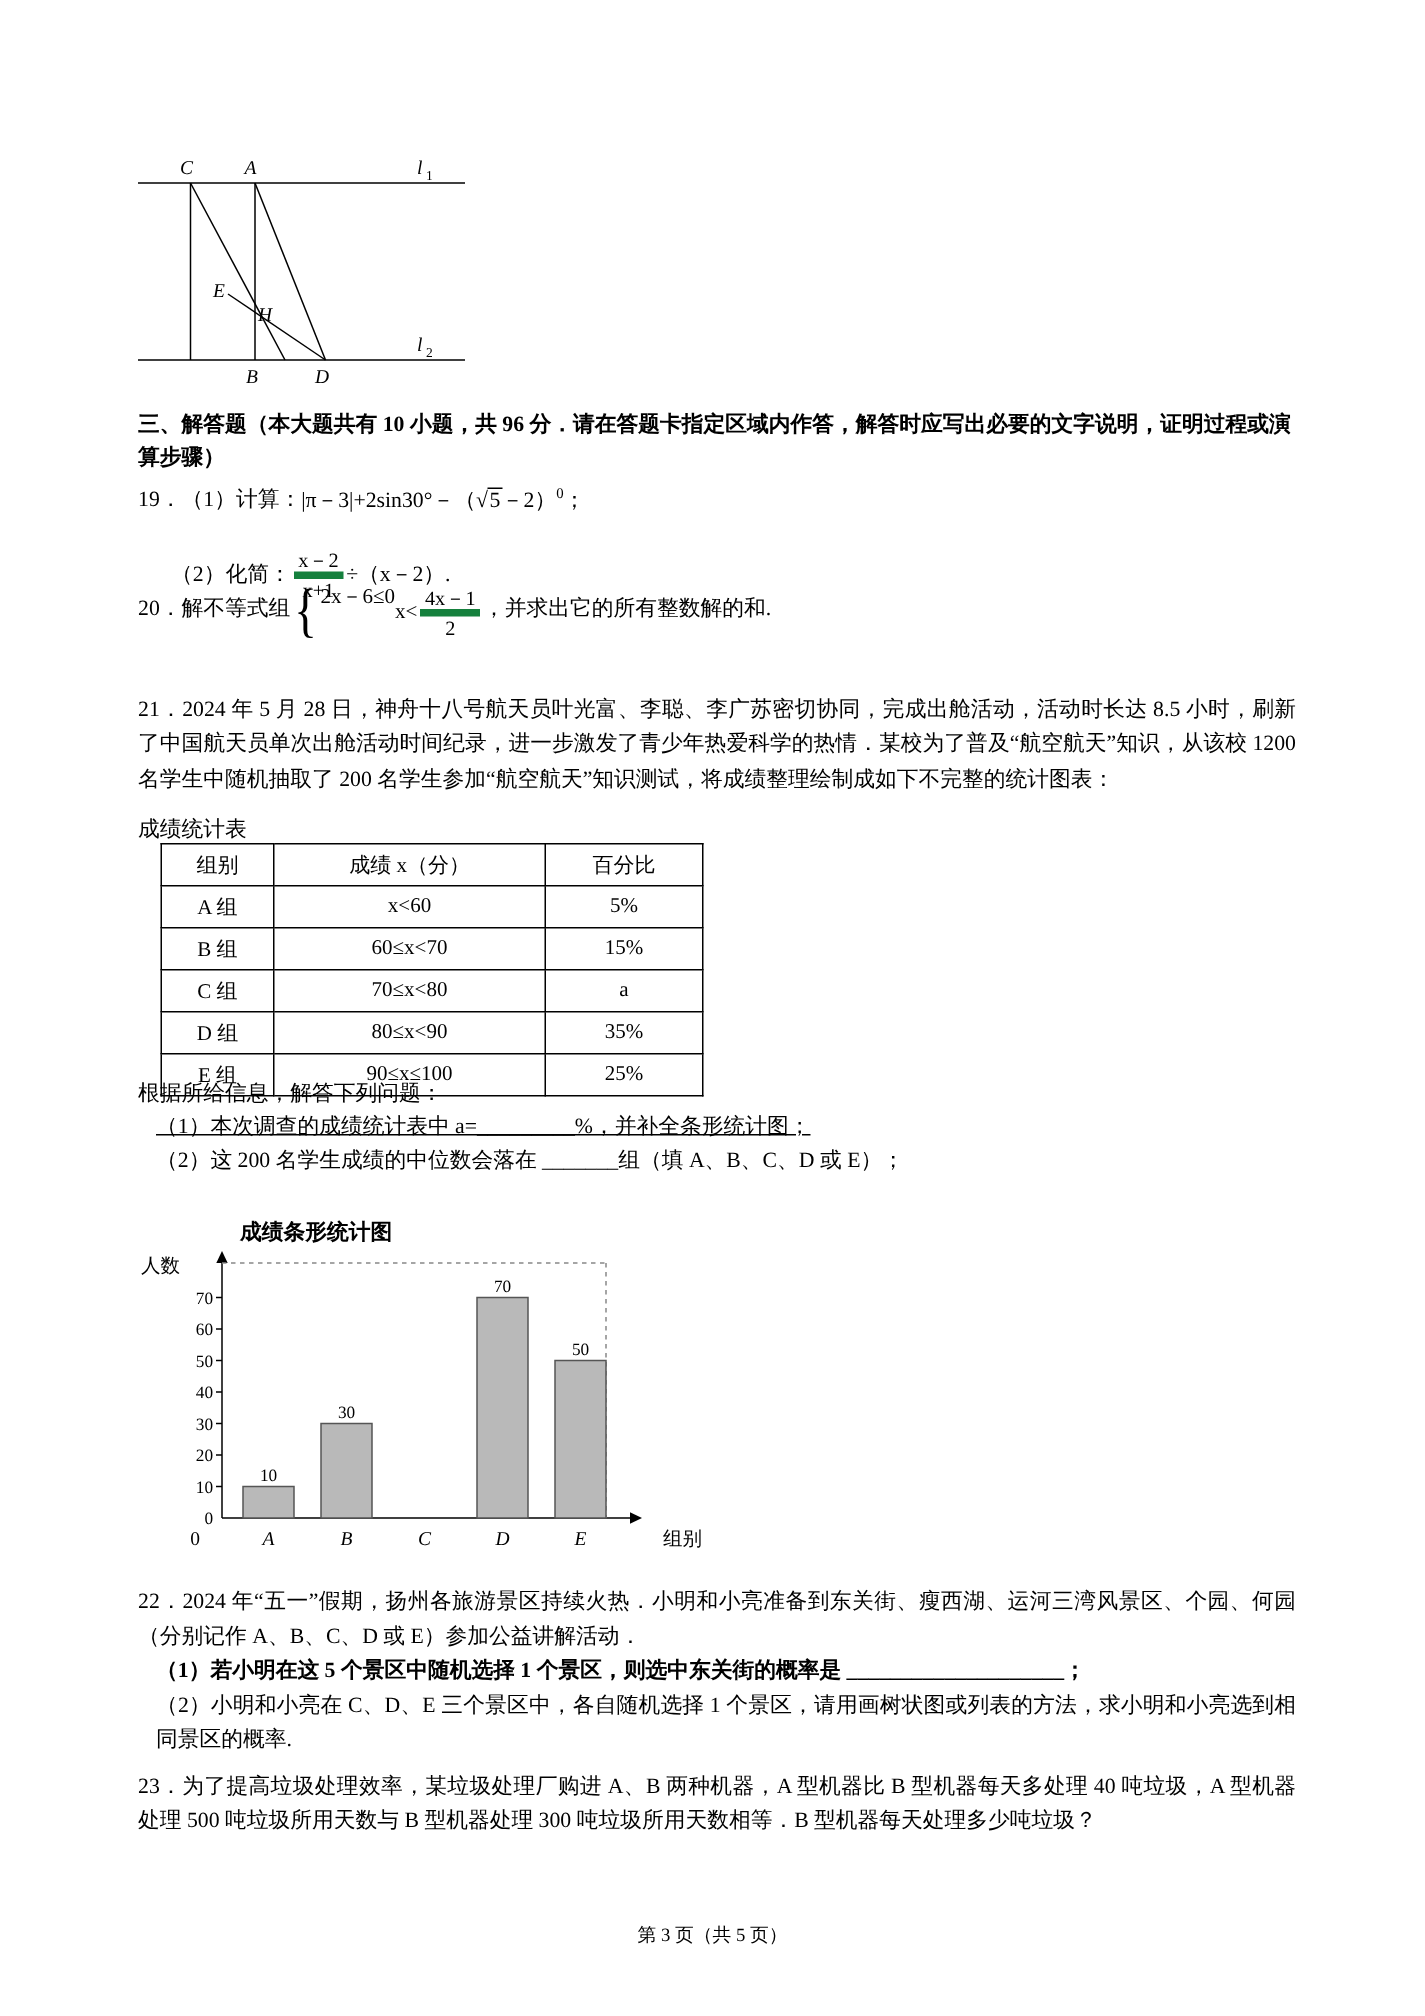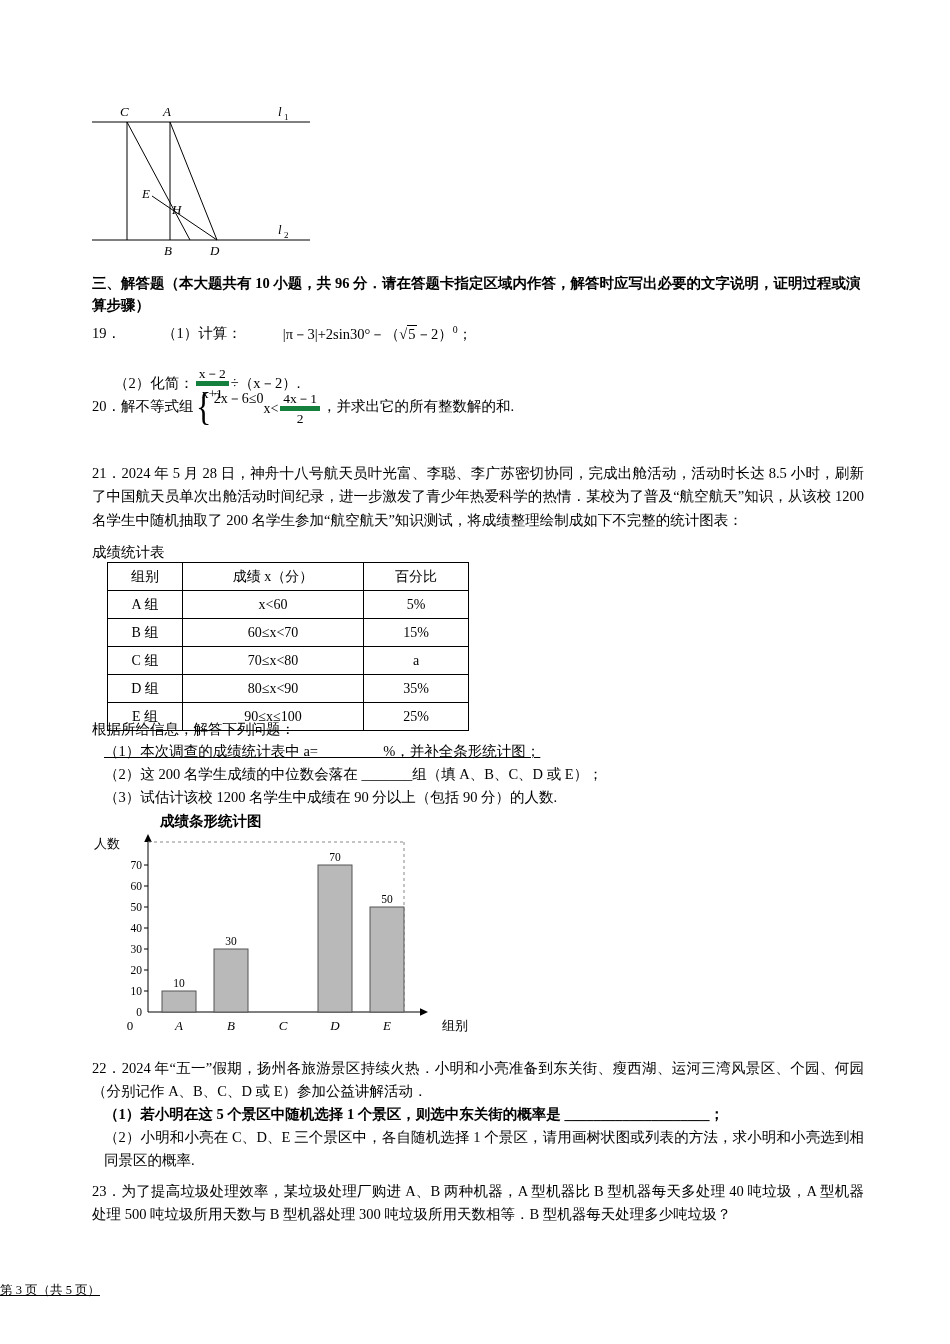--- a/index.html
+++ b/index.html
@@ -43,21 +43,21 @@
   .tbl-title{position:absolute;left:92px;top:543px;font-size:14.5px;}
   table.stat{position:absolute;left:107px;top:562px;border-collapse:collapse;
              font-size:14px;}
   table.stat td{border:1px solid #000;text-align:center;padding:4px 6px;height:19px;}
   table.stat td.c1{width:62px;}
   table.stat td.c2{width:168px;}
   table.stat td.c3{width:92px;}
   .chart-title{position:absolute;left:160px;top:812px;font-size:14.5px;font-weight:bold;}
   .chart-svg{position:absolute;left:92px;top:830px;}
 
-  .footer{position:absolute;left:0;top:1282px;width:950px;font-size:12.5px;text-decoration:underline;}
+  .footer{position:absolute;left:0;top:1282px;width:950px;text-align:center;font-size:12.5px;}
 
   sup{font-size:0.68em;}
 </style>
 </head>
 <body>
 
 <div class="page">
 
   <div class="geo">
     <svg width="260" height="160" viewBox="0 0 260 160">
@@ -77,21 +77,21 @@
       <text x="72" y="155" font-size="13" font-style="italic" font-family="Liberation Serif, serif">B</text>
       <text x="118" y="155" font-size="13" font-style="italic" font-family="Liberation Serif, serif">D</text>
       <text x="186" y="134" font-size="13" font-style="italic" font-family="Liberation Serif, serif">l</text>
       <text x="192" y="138" font-size="9" font-family="Liberation Serif, serif">2</text>
     </svg>
   </div>
 
   <div class="sec-head">三、解答题（本大题共有 10 小题，共 96 分．请在答题卡指定区域内作答，解答时应写出必要的文字说明，证明过程或演算步骤）</div>
 
   <div class="blk" style="left:92px;top:322px;width:772px;">
-    <div style="display:flex;align-items:flex-start;gap:41px;">
+    <div style="display:flex;align-items:flex-start;">
       <span>19．</span>
       <span>（1）计算：</span>
       <span>|π－3|+2sin30°－（<span class="sqrt">√<span style="border-top:1px solid #000;padding:0 1px;">5</span></span>－2）<sup>0</sup>；</span>
     </div>
     <div style="display:flex;align-items:center;margin-top:20px;padding-left:22px;">
       <span>（2）化简：</span>
       <span class="frac">
         <span class="top">x－2</span>
         <span class="bot">x+1</span>
       </span>
@@ -157,21 +157,20 @@
       <td class="c1">E 组</td>
       <td class="c2">90≤x≤100</td>
       <td class="c3">25%</td>
     </tr>
   </tbody>
     </table>
 
   <div class="blk" style="left:92px;top:718px;width:772px;">根据所给信息，解答下列问题：</div>
   <div class="blk" style="left:104px;top:740px;width:760px;text-decoration:underline;">（1）本次调查的成绩统计表中 a=_________%，并补全条形统计图；</div>
   <div class="blk" style="left:104px;top:763px;width:760px;">（2）这 200 名学生成绩的中位数会落在 _______组（填 A、B、C、D 或 E）；</div>
-  <div class="blk" style="left:104px;top:786px;width:760px;">（3）试估计该校 1200 名学生中成绩在 90 分以上（包括 90 分）的人数.</div>
 
   <div class="chart-title">成绩条形统计图</div>
 
   <svg class="chart-svg" width="420" height="222" viewBox="0 0 420 222">
 
     <text x="2" y="18" font-size="13" font-family="Liberation Serif, serif">人数</text>
 
     <line x1="56" y1="10" x2="56" y2="182" stroke="#000" stroke-width="1"></line>
     <polygon points="56,4 52.2,12 59.8,12" fill="#000"></polygon>
 

